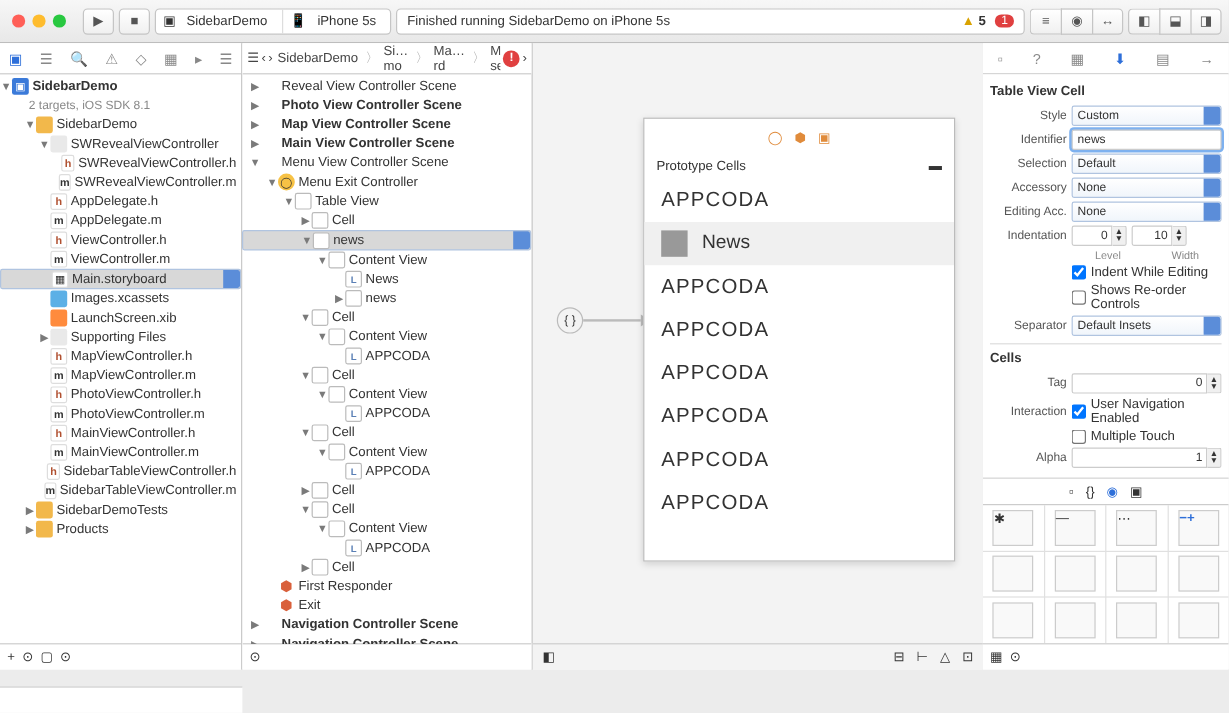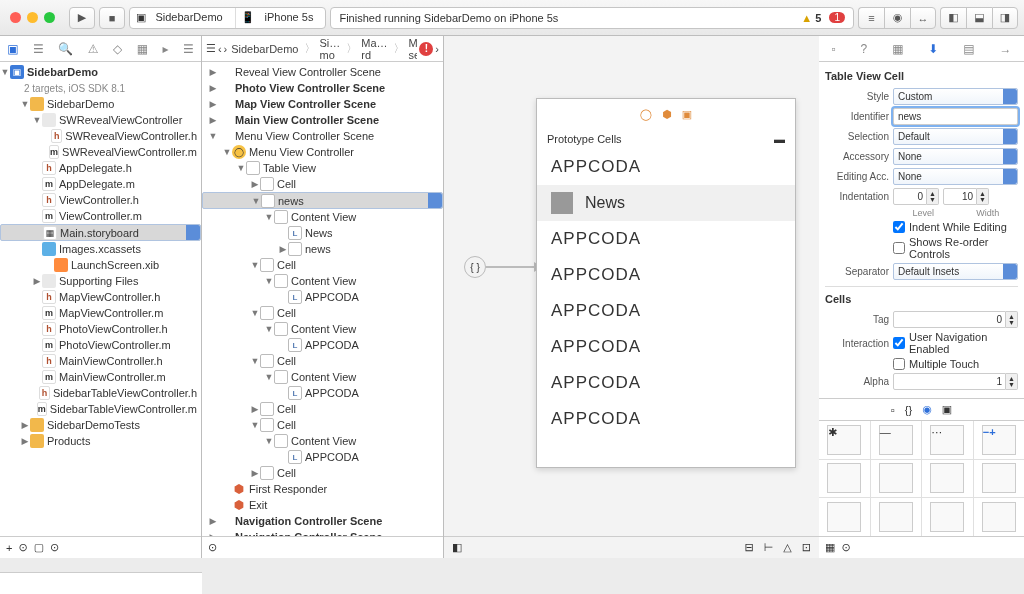--- a/index.html
+++ b/index.html
@@ -187,21 +187,21 @@
         <div class="node sel" style="padding-left: 32px;">
           <span class="disc"></span>
           <span class="ic sb">▦</span>
           <span>Main.storyboard</span>
         </div>
         <div class="node" style="padding-left: 32px;">
           <span class="disc"></span>
           <span class="ic img"></span>
           <span>Images.xcassets</span>
         </div>
-        <div class="node" style="padding-left: 32px; margin-left: 12px;">
+        <div class="node" style="padding-left: 32px;">
           <span class="disc"></span>
           <span class="ic xib"></span>
           <span>LaunchScreen.xib</span>
         </div>
         <div class="node" style="padding-left: 32px;">
           <span class="disc">▶</span>
           <span class="ic group"></span>
           <span>Supporting Files</span>
         </div>
         <div class="node" style="padding-left: 32px;">
@@ -310,21 +310,21 @@
           <span style="font-weight:bold">Main View Controller Scene</span>
         </div>
         <div class="node" style="padding-left: 6px;">
           <span class="disc">▼</span>
           <span class="ic scene"></span>
           <span style="font-weight:normal">Menu View Controller Scene</span>
         </div>
         <div class="node" style="padding-left: 20px;">
           <span class="disc">▼</span>
           <span class="ic vc">◯</span>
-          <span style="">Menu View Controller</span>
+          <span style="">Menu Exit Controller</span>
         </div>
         <div class="node" style="padding-left: 34px;">
           <span class="disc">▼</span>
           <span class="ic view"></span>
           <span style="">Table View</span>
         </div>
         <div class="node" style="padding-left: 48px;">
           <span class="disc">▶</span>
           <span class="ic view"></span>
           <span style="">Cell</span>

